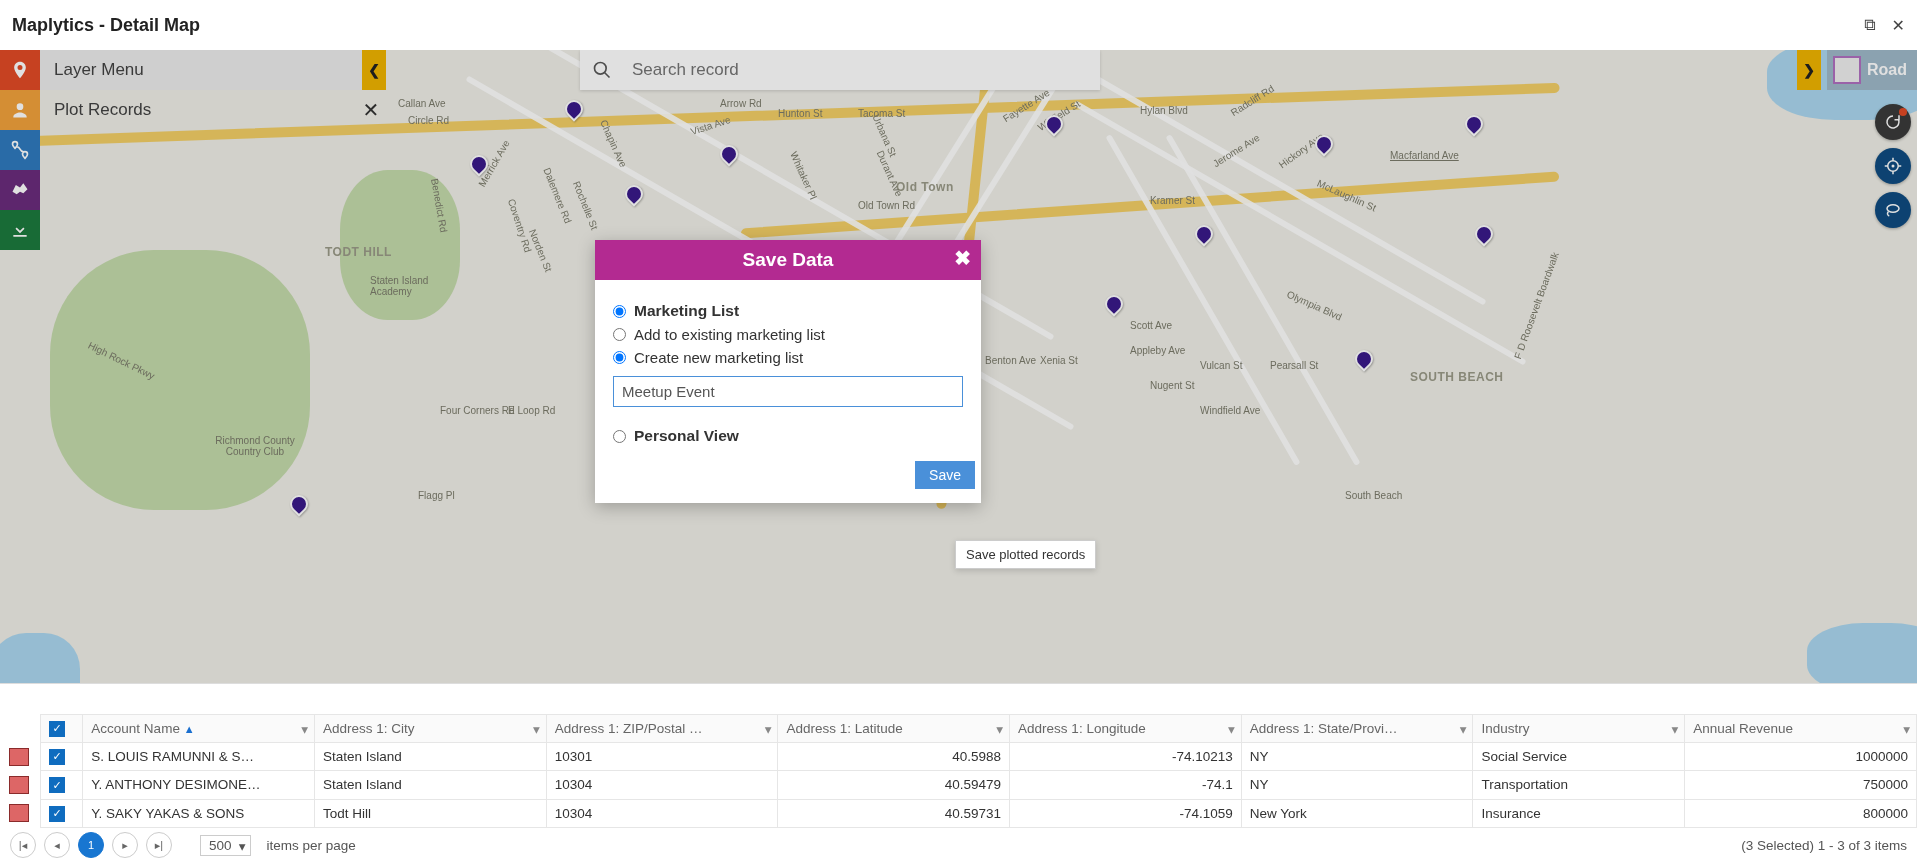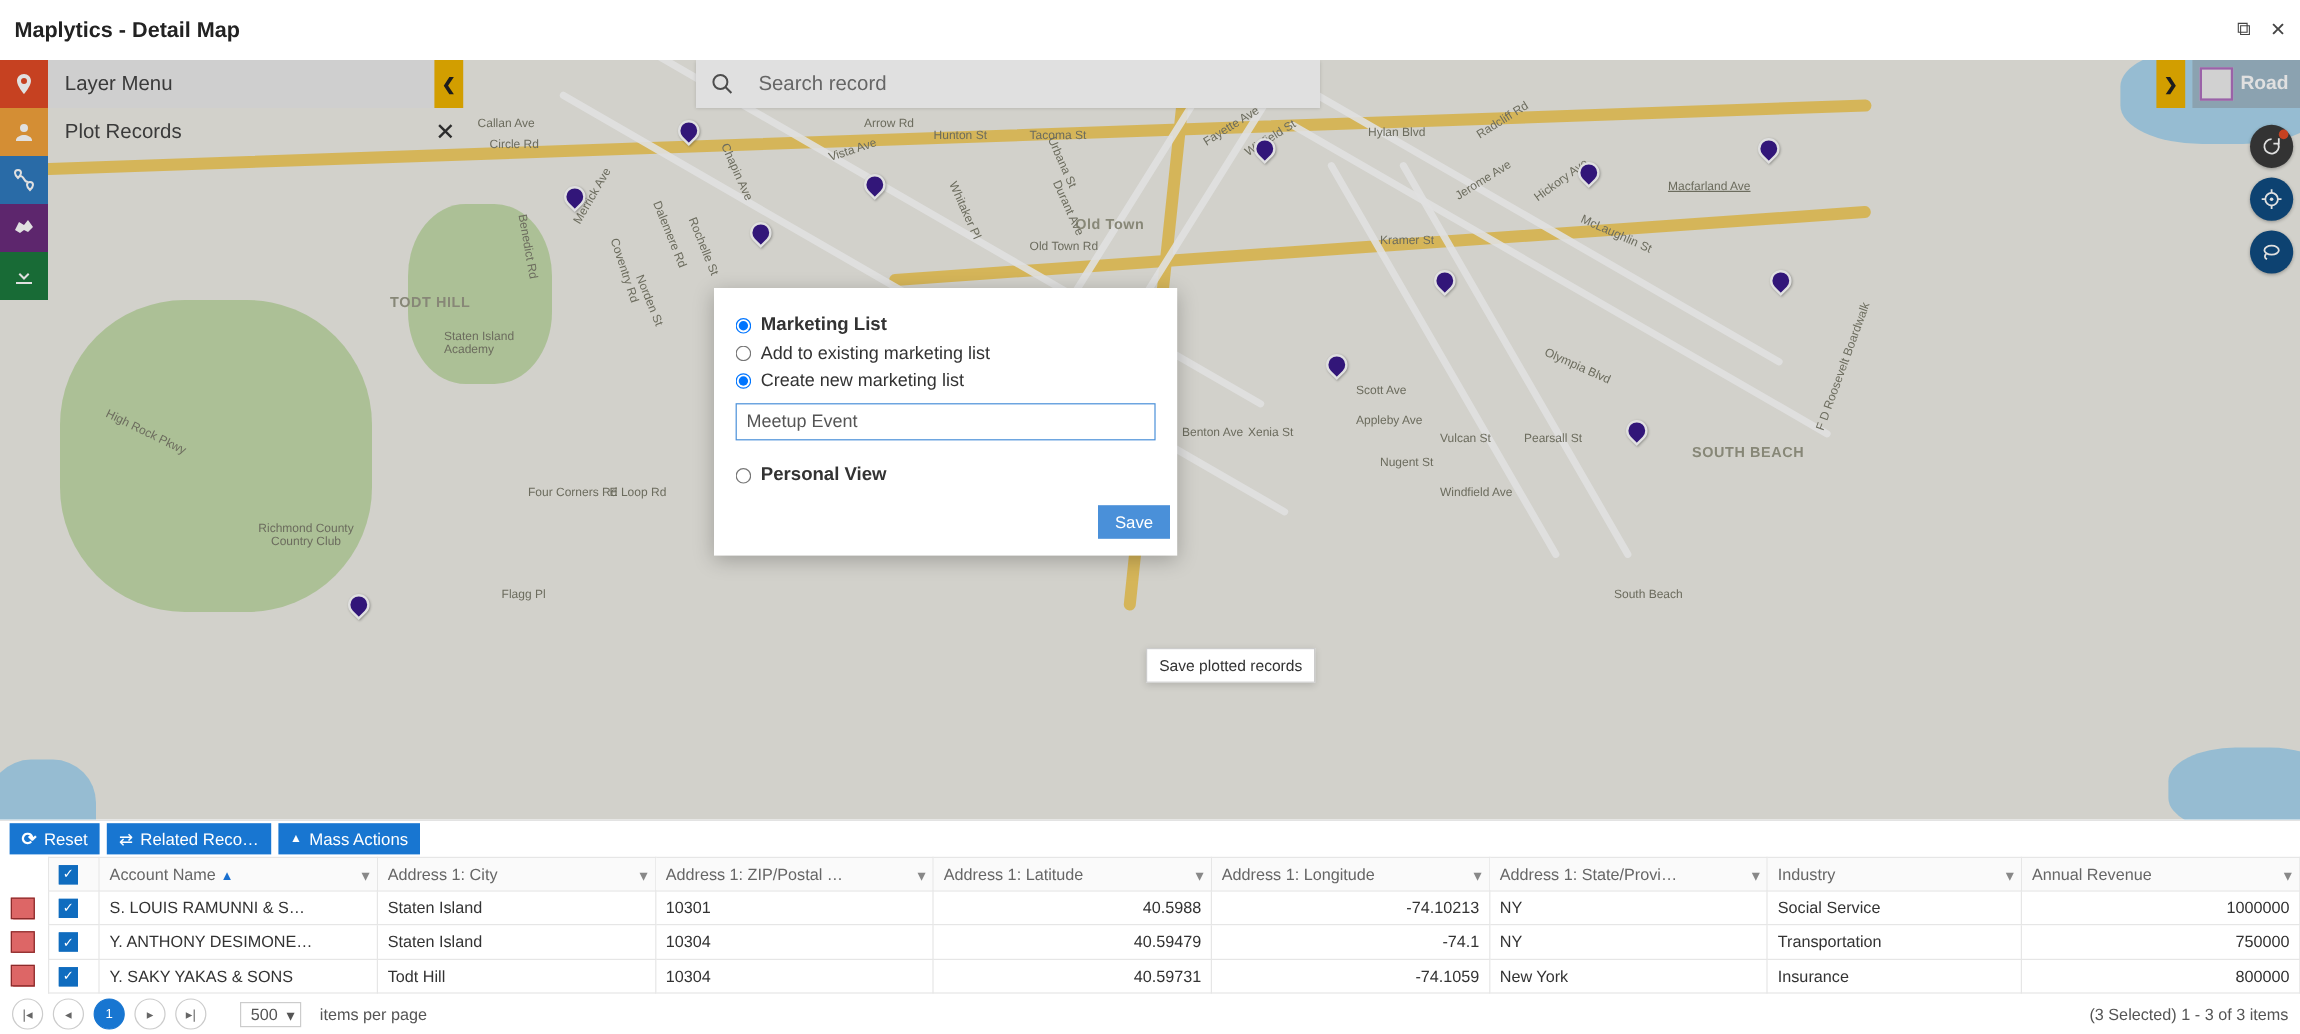--- a/index.html
+++ b/index.html
@@ -280,20 +280,24 @@
         <svg width="18" height="18" viewBox="0 0 24 24">
           <ellipse cx="12" cy="10" rx="8" ry="5" fill="none" stroke="#fff" stroke-width="2"></ellipse>
           <path d="M6 14c-2 2-2 5 1 6" fill="none" stroke="#fff" stroke-width="2"></path>
         </svg>
       </div>
   </div>
 
   <div class="dim"></div>
 
   <div class="modal">
+    <div class="mhdr">
+      <span>Save Data</span>
+      <span class="mclose">✖</span>
+    </div>
     <div class="mbody">
       <label class="bold">
           <input type="radio" name="g1" checked="" style=""> 
           <span>Marketing List</span>
         </label>
       <label class="indent">
           <input type="radio" name="g2" style=""> 
           <span>Add to existing marketing list</span>
         </label>
       <label class="indent">
@@ -308,33 +312,20 @@
     </div>
     <div class="mfoot">
       <button class="save">Save</button>
     </div>
   </div>
   <div class="tooltip">Save plotted records</div>
 </div>
 
 <div class="gridarea">
   <div class="gridtop">
-    <div class="actions">
-      <button class="kbtn">
-          <span class="ri"></span>
-          <span>Reset</span>
-        </button>
-      <button class="kbtn">
-          <span class="li"></span>
-          <span>Related Reco…</span>
-        </button>
-      <button class="kbtn caret">
-          <span>Mass Actions</span>
-        </button>
-    </div>
   </div>
 
   <div class="gridwrap">
     <div class="rowicons">
       <div class="hi"></div>
       <div class="ri2">
           <div class="stack"></div>
         </div>
       <div class="ri2">
           <div class="stack"></div>

